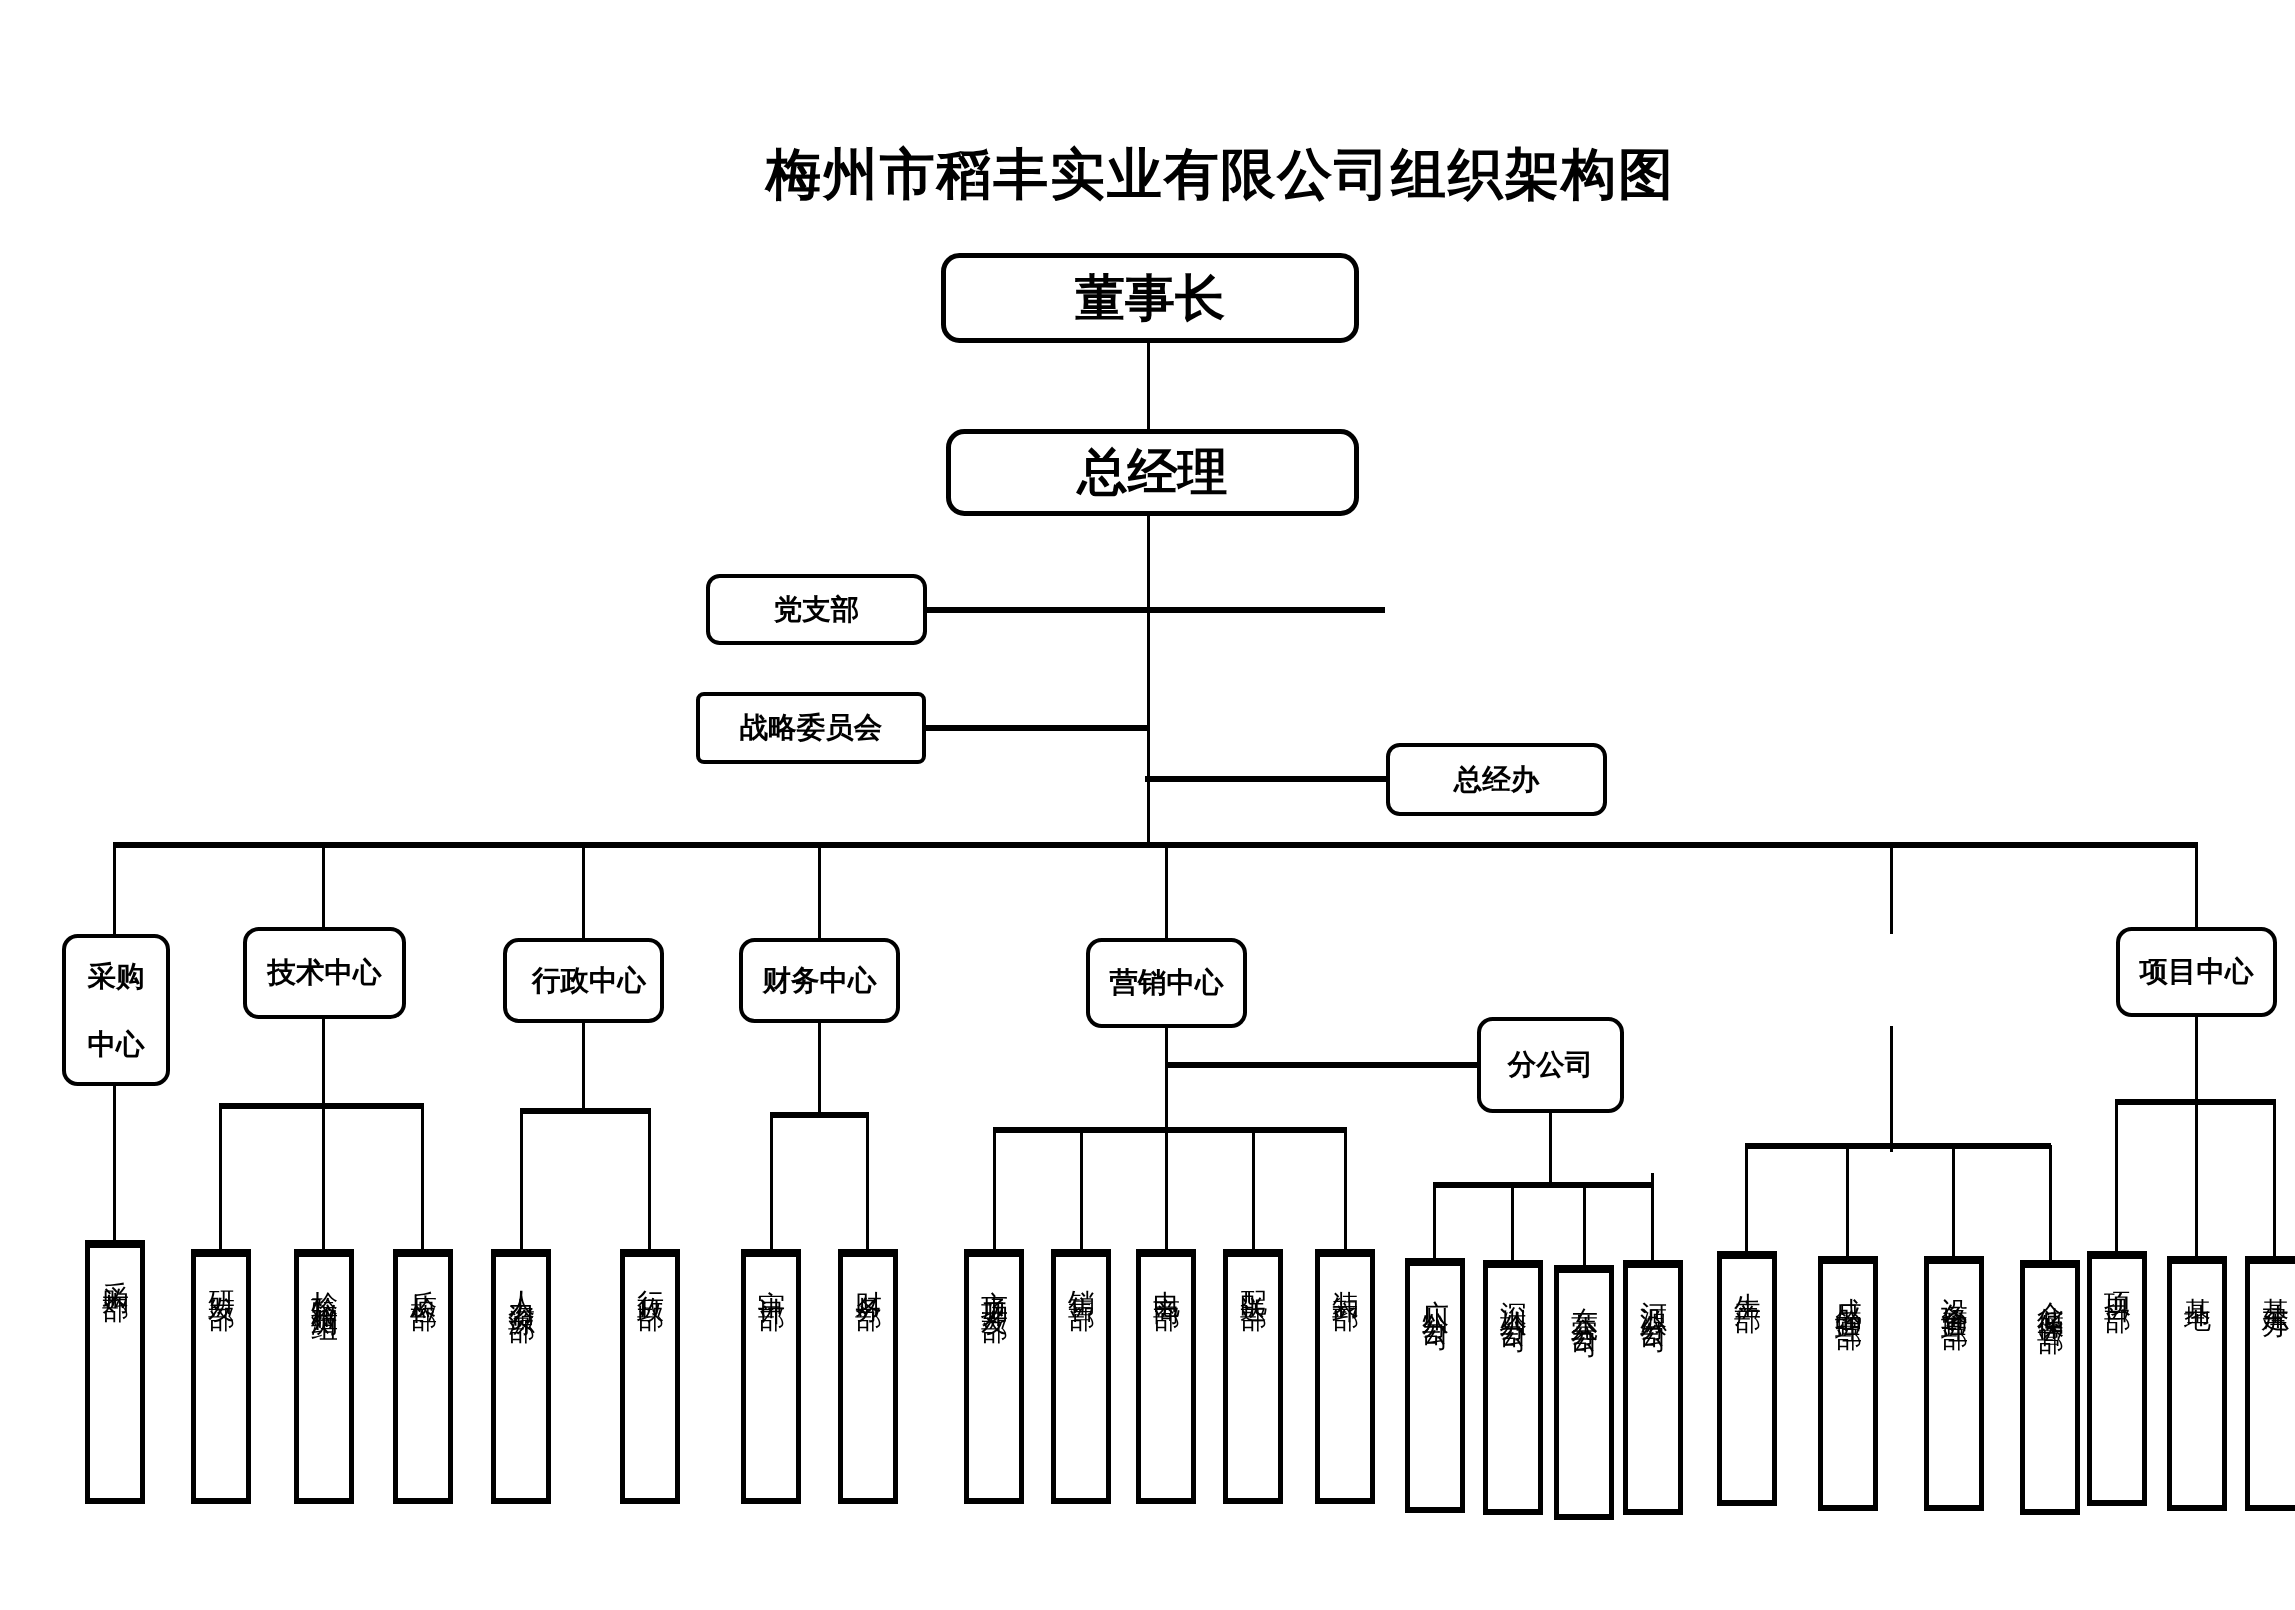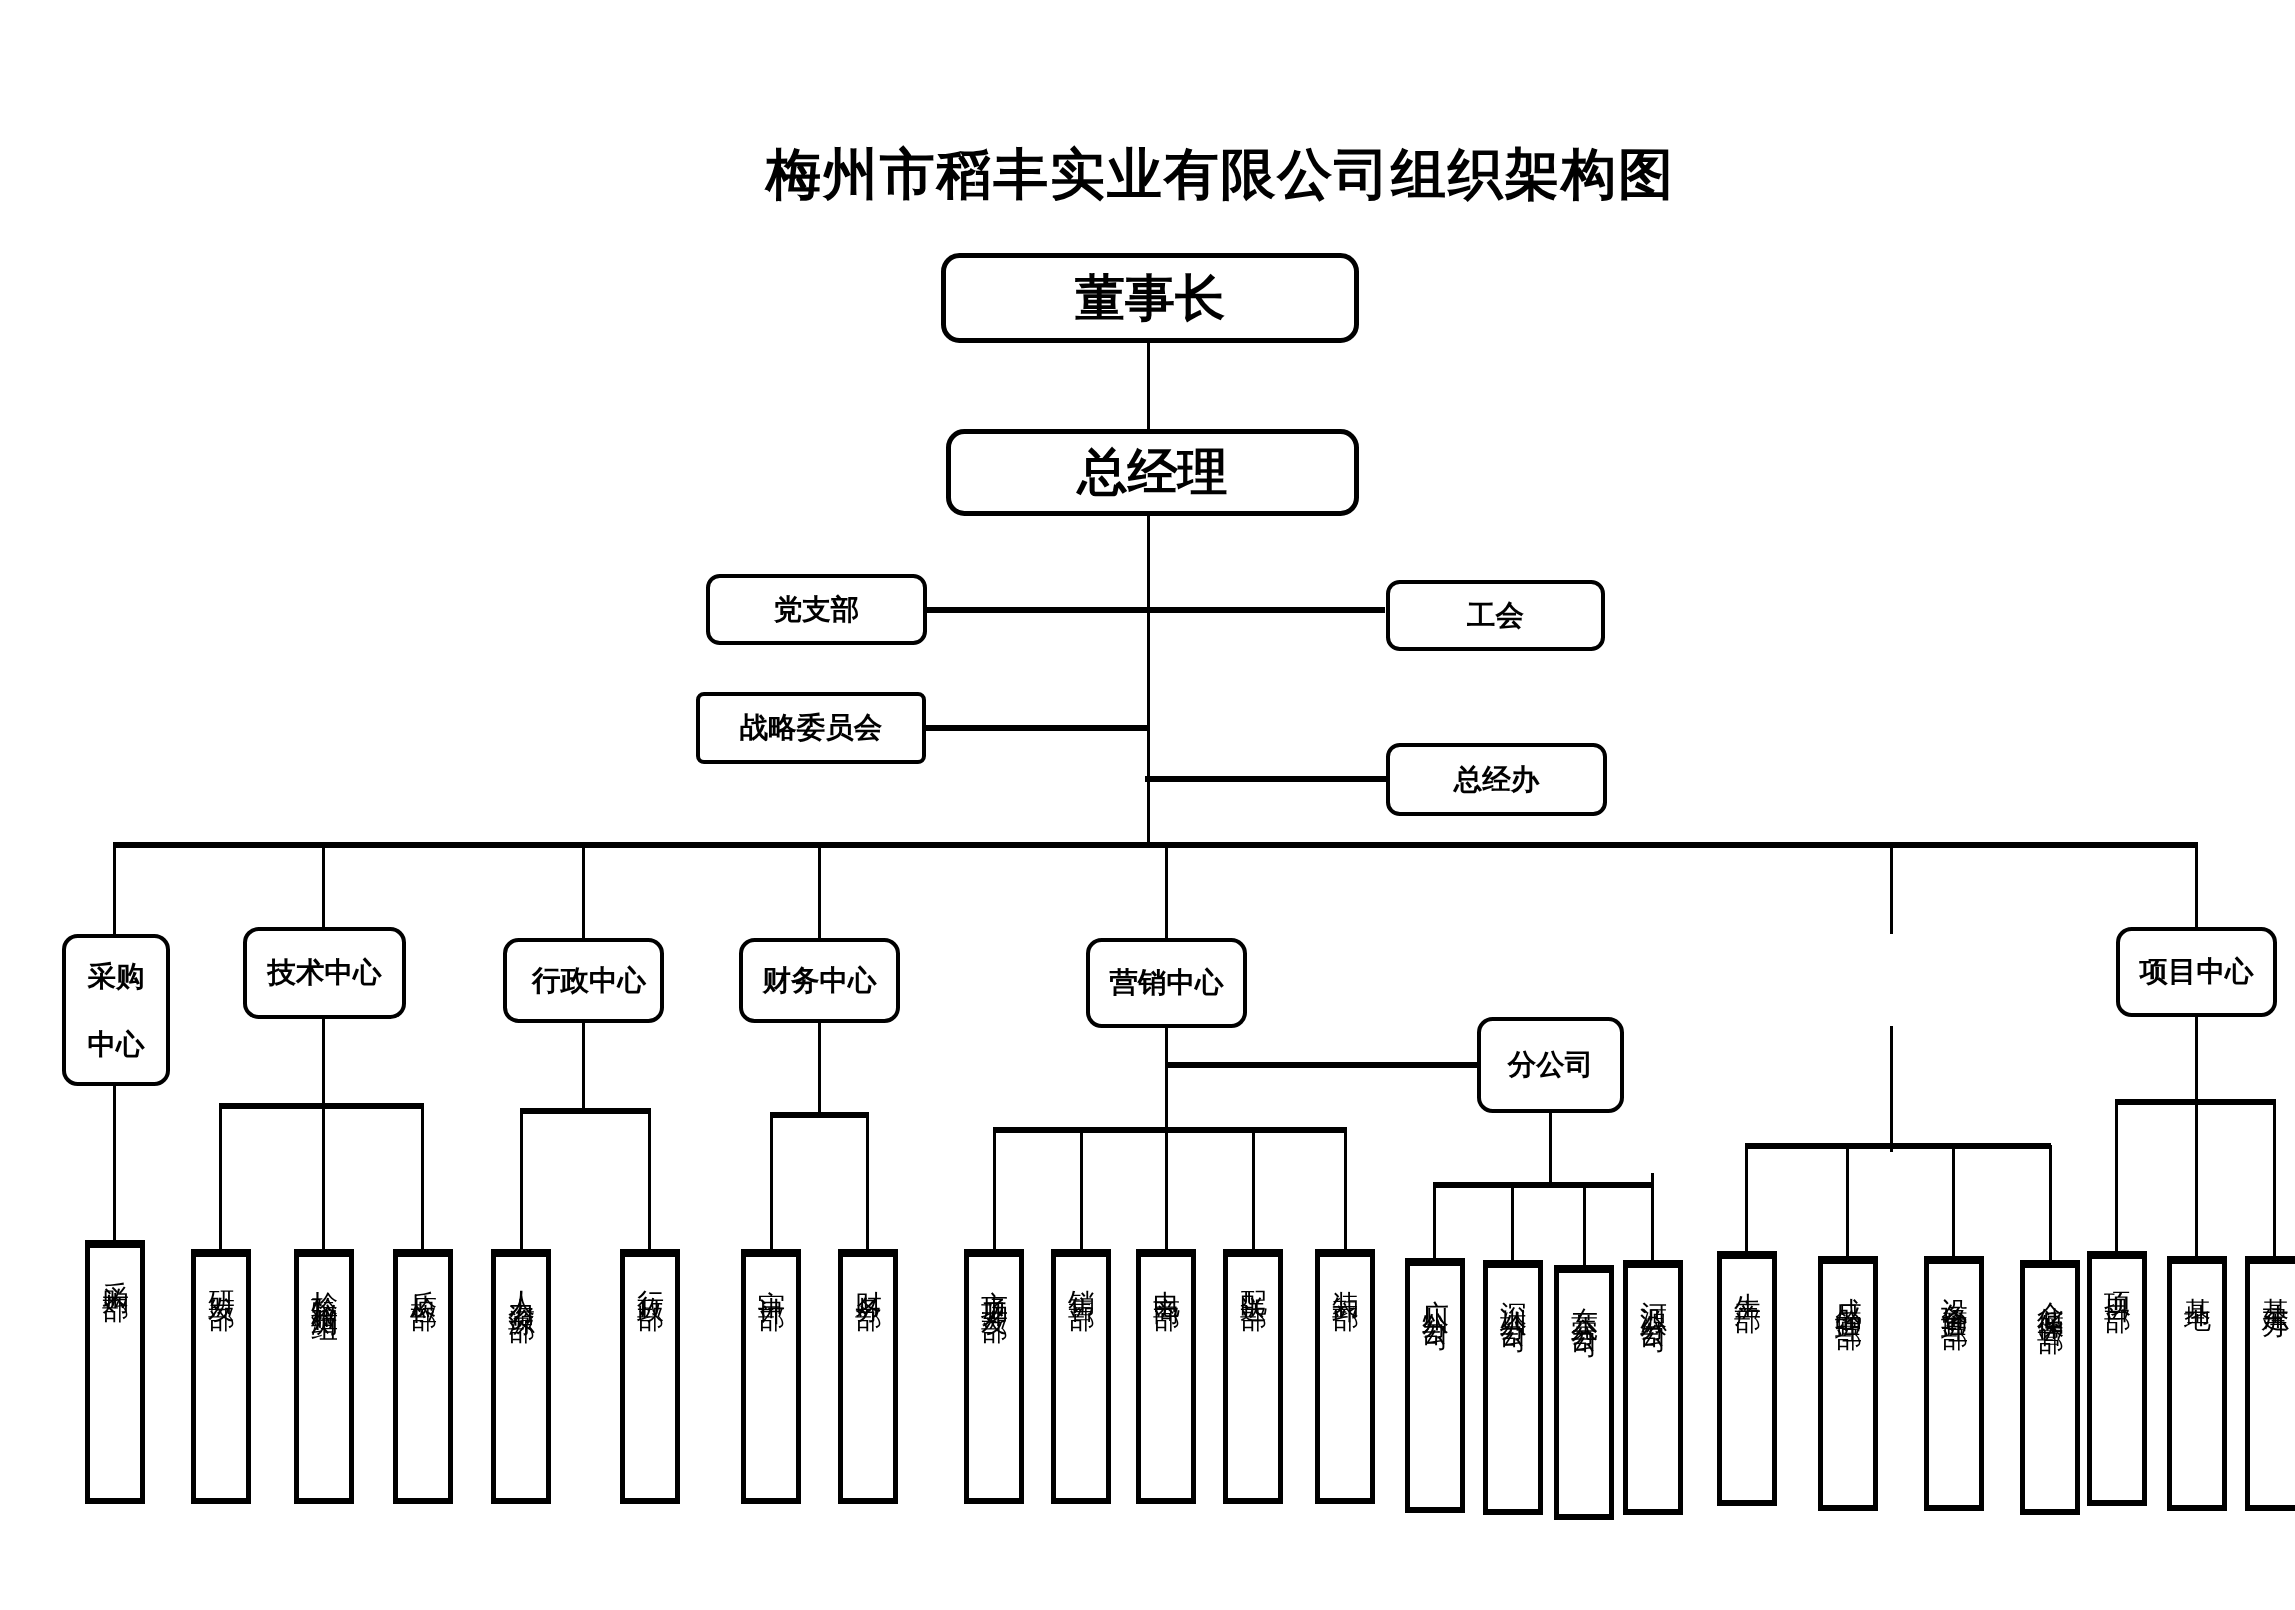--- a/index.html
+++ b/index.html
@@ -92,23 +92,20 @@
   <div class="rbox big" style="left:941px;top:253px;width:418px;height:90px;">
     <span>董事长</span>
   </div>
   <div class="rbox big" style="left:946px;top:429px;width:413px;height:87px;">
     <span>总经理</span>
   </div>
 
   <div class="rbox mid" style="left:706px;top:574px;width:221px;height:71px;border-radius:13.8px;border-width:4.6px;">
     <span>党支部</span>
   </div>
-  <div class="rbox mid" style="left:1386px;top:580px;width:219px;height:71px;border-radius:13.8px;border-width:4.6px;">
-    <span>工会</span>
-  </div>
   <div class="rbox mid" style="left:696px;top:692px;width:230px;height:72px;border-radius:8px;border-width:4.6px;">
     <span>战略委员会</span>
   </div>
   <div class="rbox mid" style="left:62px;top:934px;width:108px;height:152px;border-radius:15.6px;border-width:4.6px;">
     <span class="two">采购
 中心</span>
   </div>
 
   <div class="rbox mid" style="left:1386px;top:743px;width:221px;height:73px;border-radius:13.8px;border-width:4.6px;">
     <span>总经办</span>

